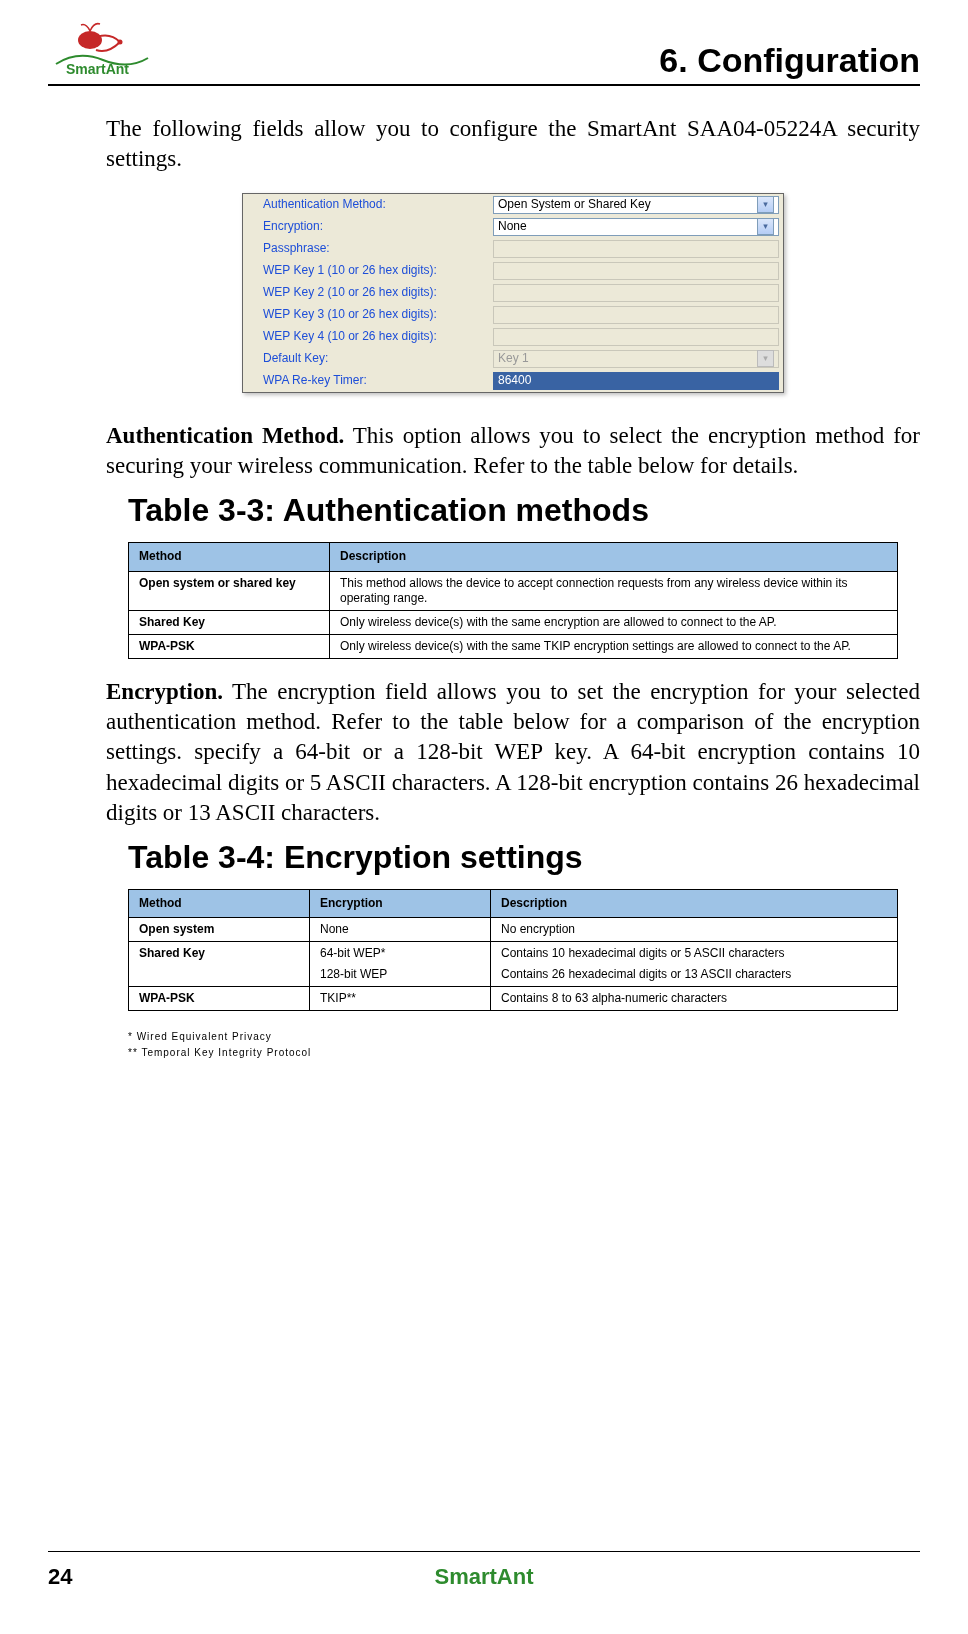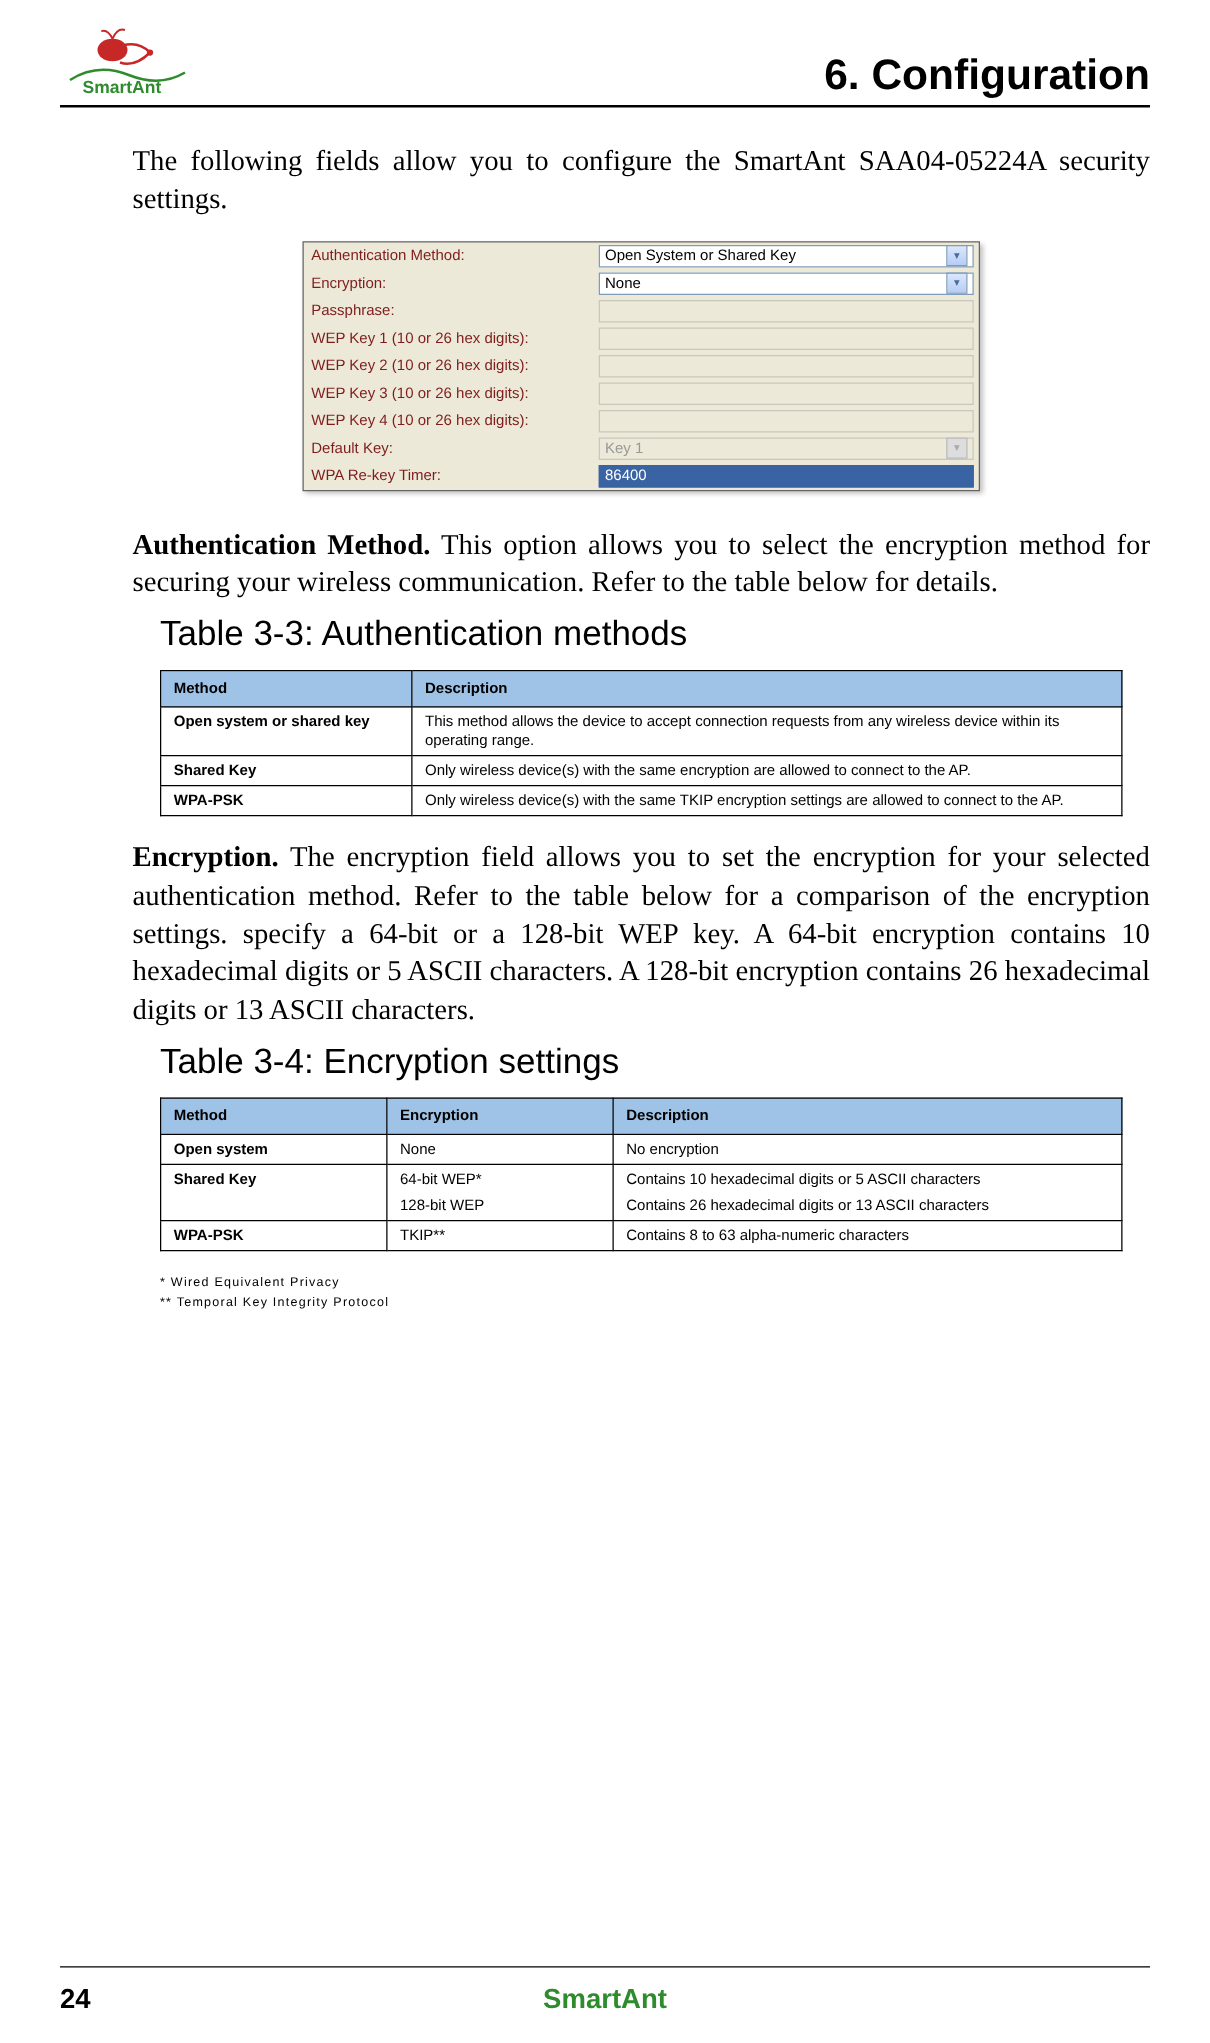--- a/index.html
+++ b/index.html
@@ -54,22 +54,22 @@
     background: #ece9d8;
     box-shadow: 2px 2px 4px rgba(0,0,0,.25);
   }
   .screenshot .row {
     display:flex;
     align-items:center;
     height:22px;
   }
   .screenshot .lab {
     width: 230px;
-    padding-left:6px;
-    color:#7f1d1d;
+    padding-left:20px;
+    color:#1d4ed8;
   }
   .screenshot .val {
     flex:1;
     height:18px;
     margin-right:4px;
     background:#fff;
     border:1px solid #7f9db9;
     box-sizing:border-box;
     font-size:12px;
     padding:1px 4px;
@@ -81,22 +81,22 @@
   .screenshot .dd-arrow {
     width:15px; height:15px;
     background: linear-gradient(#dbe7fb,#b5cdf5);
     border:1px solid #7f9db9;
     display:flex; align-items:center; justify-content:center;
     font-size:9px; color:#4a6a9e;
   }
   .para { margin: 0 0 6px 0; }
   .table-title {
     font-family: Arial, Helvetica, sans-serif;
-    font-weight: normal;
-    font-size: 28px;
+    font-weight: bold;
+    font-size: 32px;
     margin: 8px 0 10px 22px;
   }
   table.doc {
     border-collapse: collapse;
     width: 770px;
     margin: 0 0 18px 22px;
     font-family: Arial, Helvetica, sans-serif;
     font-size: 12px;
   }
   table.doc th {
@@ -117,21 +117,21 @@
   table.doc.three td.enc { width:160px; }
   .footnotes {
     font-family: Liberation Sans, sans-serif;
     font-size: 10px;
     letter-spacing: 1px;
     margin: 4px 0 0 22px;
     line-height:1.6;
   }
   .footer {
     position:absolute;
-    bottom:22px;
+    bottom:44px;
     left:48px; right:48px;
     border-top:1.5px solid #000;
     padding-top:12px;
     display:flex;
     align-items:center;
   }
   .page-num {
     font-family: Arial, Helvetica, sans-serif;
     font-weight:bold;
     font-size:22px;

